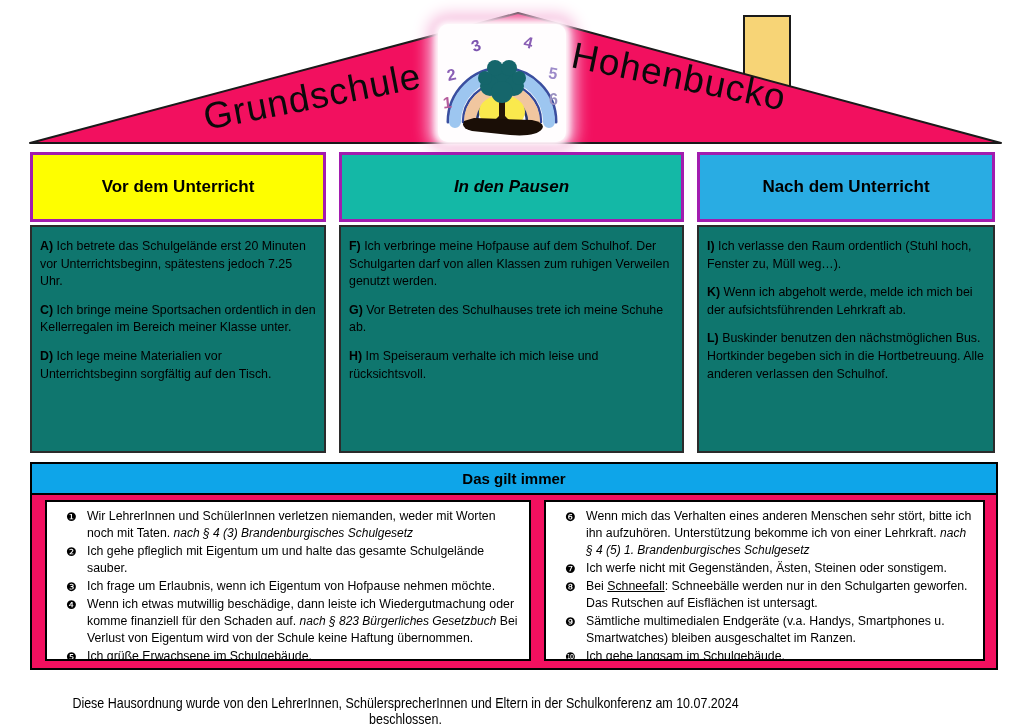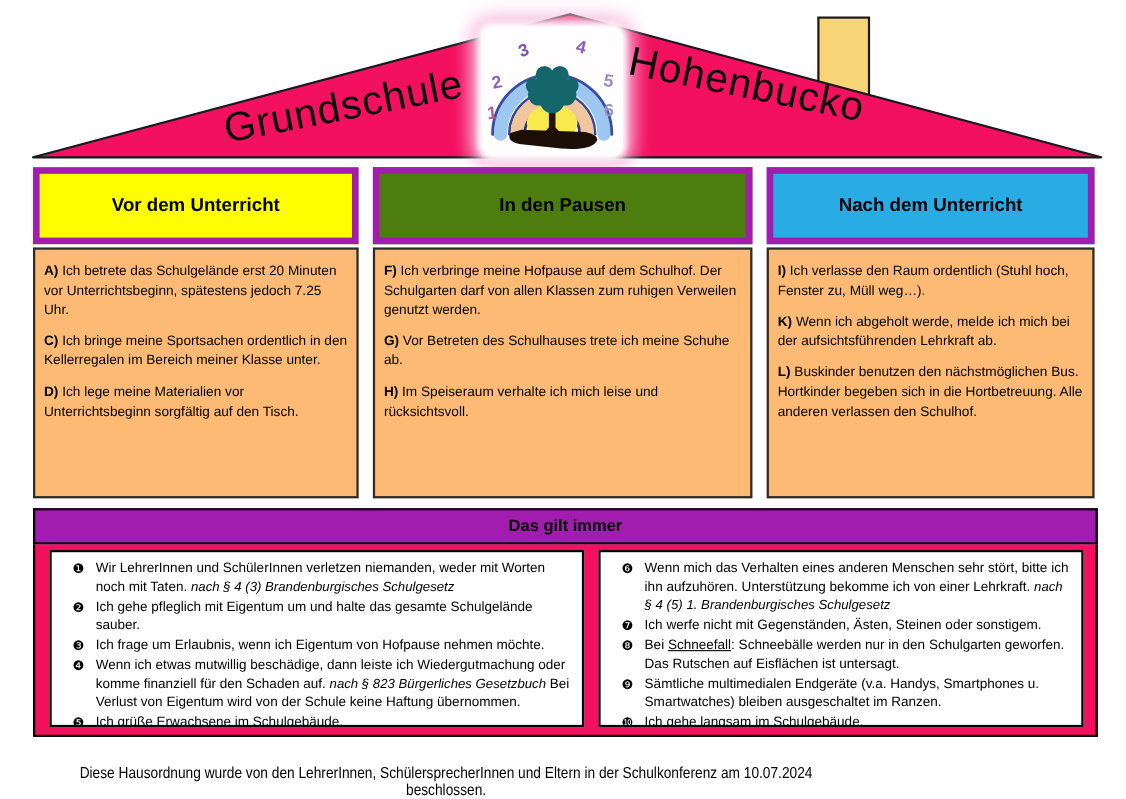--- a/index.html
+++ b/index.html
@@ -27,27 +27,27 @@
     background:#fffdfe; border-radius:10px;
     box-shadow:0 0 6px 3px #ffffff, 0 0 16px 10px #f6bcdd;
   }
 
   
   .col { position:absolute; top:152px; }
   #col0 { left:30px;  width:296px; }
   #col1 { left:339px; width:345px; }
   #col2 { left:697px; width:298px; }
   .hdr {
-    height:70px; border:6px solid #a21caf;
+    height:70px; border:3px solid #a21caf;
     display:flex; align-items:center; justify-content:center;
     font-weight:bold; font-size:17px;
   }
   .bdy {
     margin-top:3px; height:228px; border:2px solid #2b2b2b;
-    background:#fdba74; padding:5px 8px 4px 8px;
+    background:#0f766e; padding:5px 8px 4px 8px;
     font-size:12.4px; line-height:1.42;
   }
   .rule { margin:6px 0 11px 0; }
   .rule b { font-weight:bold; }
 
   
   #banner {
     position:absolute; left:30px; top:462px; width:968px; height:33px;
     border:2px solid #000; display:flex; align-items:center; justify-content:center;
     font-weight:bold; font-size:15px;
@@ -120,37 +120,37 @@
 
 <div class="col" id="col0">
   <div class="hdr" style="background: rgb(254, 254, 0);">Vor dem Unterricht</div>
   <div class="bdy">
       <p class="rule"><b>A) </b><span>Ich betrete das Schulgelände erst 20 Minuten vor Unterrichtsbeginn, spätestens jedoch 7.25 Uhr.</span></p>
       <p class="rule"><b>C) </b><span>Ich bringe meine Sportsachen ordentlich in den Kellerregalen im Bereich meiner Klasse unter.</span></p>
       <p class="rule"><b>D) </b><span>Ich lege meine Materialien vor Unterrichtsbeginn sorgfältig auf den Tisch.</span></p>
     </div>
 </div>
 <div class="col" id="col1">
-  <div class="hdr" style="background: #4d7c0f;">In den Pausen</div>
+  <div class="hdr" style="background: #14b8a6; font-style: italic;">In den Pausen</div>
   <div class="bdy">
       <p class="rule"><b>F) </b><span>Ich verbringe meine Hofpause auf dem Schulhof.  Der Schulgarten darf von allen Klassen zum ruhigen Verweilen genutzt werden.</span></p>
       <p class="rule"><b>G) </b><span>Vor Betreten des Schulhauses trete ich meine Schuhe ab.</span></p>
       <p class="rule"><b>H) </b><span>Im Speiseraum verhalte ich mich leise und rücksichtsvoll.</span></p>
     </div>
 </div>
 <div class="col" id="col2">
   <div class="hdr" style="background: rgb(41, 172, 227);">Nach dem Unterricht</div>
   <div class="bdy">
       <p class="rule"><b>I) </b><span>Ich verlasse den Raum ordentlich (Stuhl hoch, Fenster zu, Müll weg…).</span></p>
       <p class="rule"><b>K) </b><span>Wenn ich abgeholt werde, melde ich mich bei der aufsichtsführenden Lehrkraft ab.</span></p>
       <p class="rule"><b>L) </b><span>Buskinder benutzen den nächstmöglichen Bus. Hortkinder begeben sich in die Hortbetreuung. Alle anderen verlassen den Schulhof.</span></p>
     </div>
 </div>
 
-<div id="banner" style="background: #a21caf;">Das gilt immer</div>
+<div id="banner" style="background: #0ea5e9;">Das gilt immer</div>
 <div id="frame" style="background: rgb(242, 16, 95);">
   <div class="gilt-box" id="gilt-left">
       <div class="gilt-item">
         <span class="num">❶</span>
         <span class="txt"><span>Wir LehrerInnen und SchülerInnen verletzen niemanden, weder mit Worten noch mit Taten.  </span><span class="it">nach § 4 (3) Brandenburgisches Schulgesetz</span></span>
       </div>
       <div class="gilt-item">
         <span class="num">❷</span>
         <span class="txt"><span>Ich gehe pfleglich mit Eigentum um und halte das gesamte Schulgelände sauber.</span></span>
       </div>

